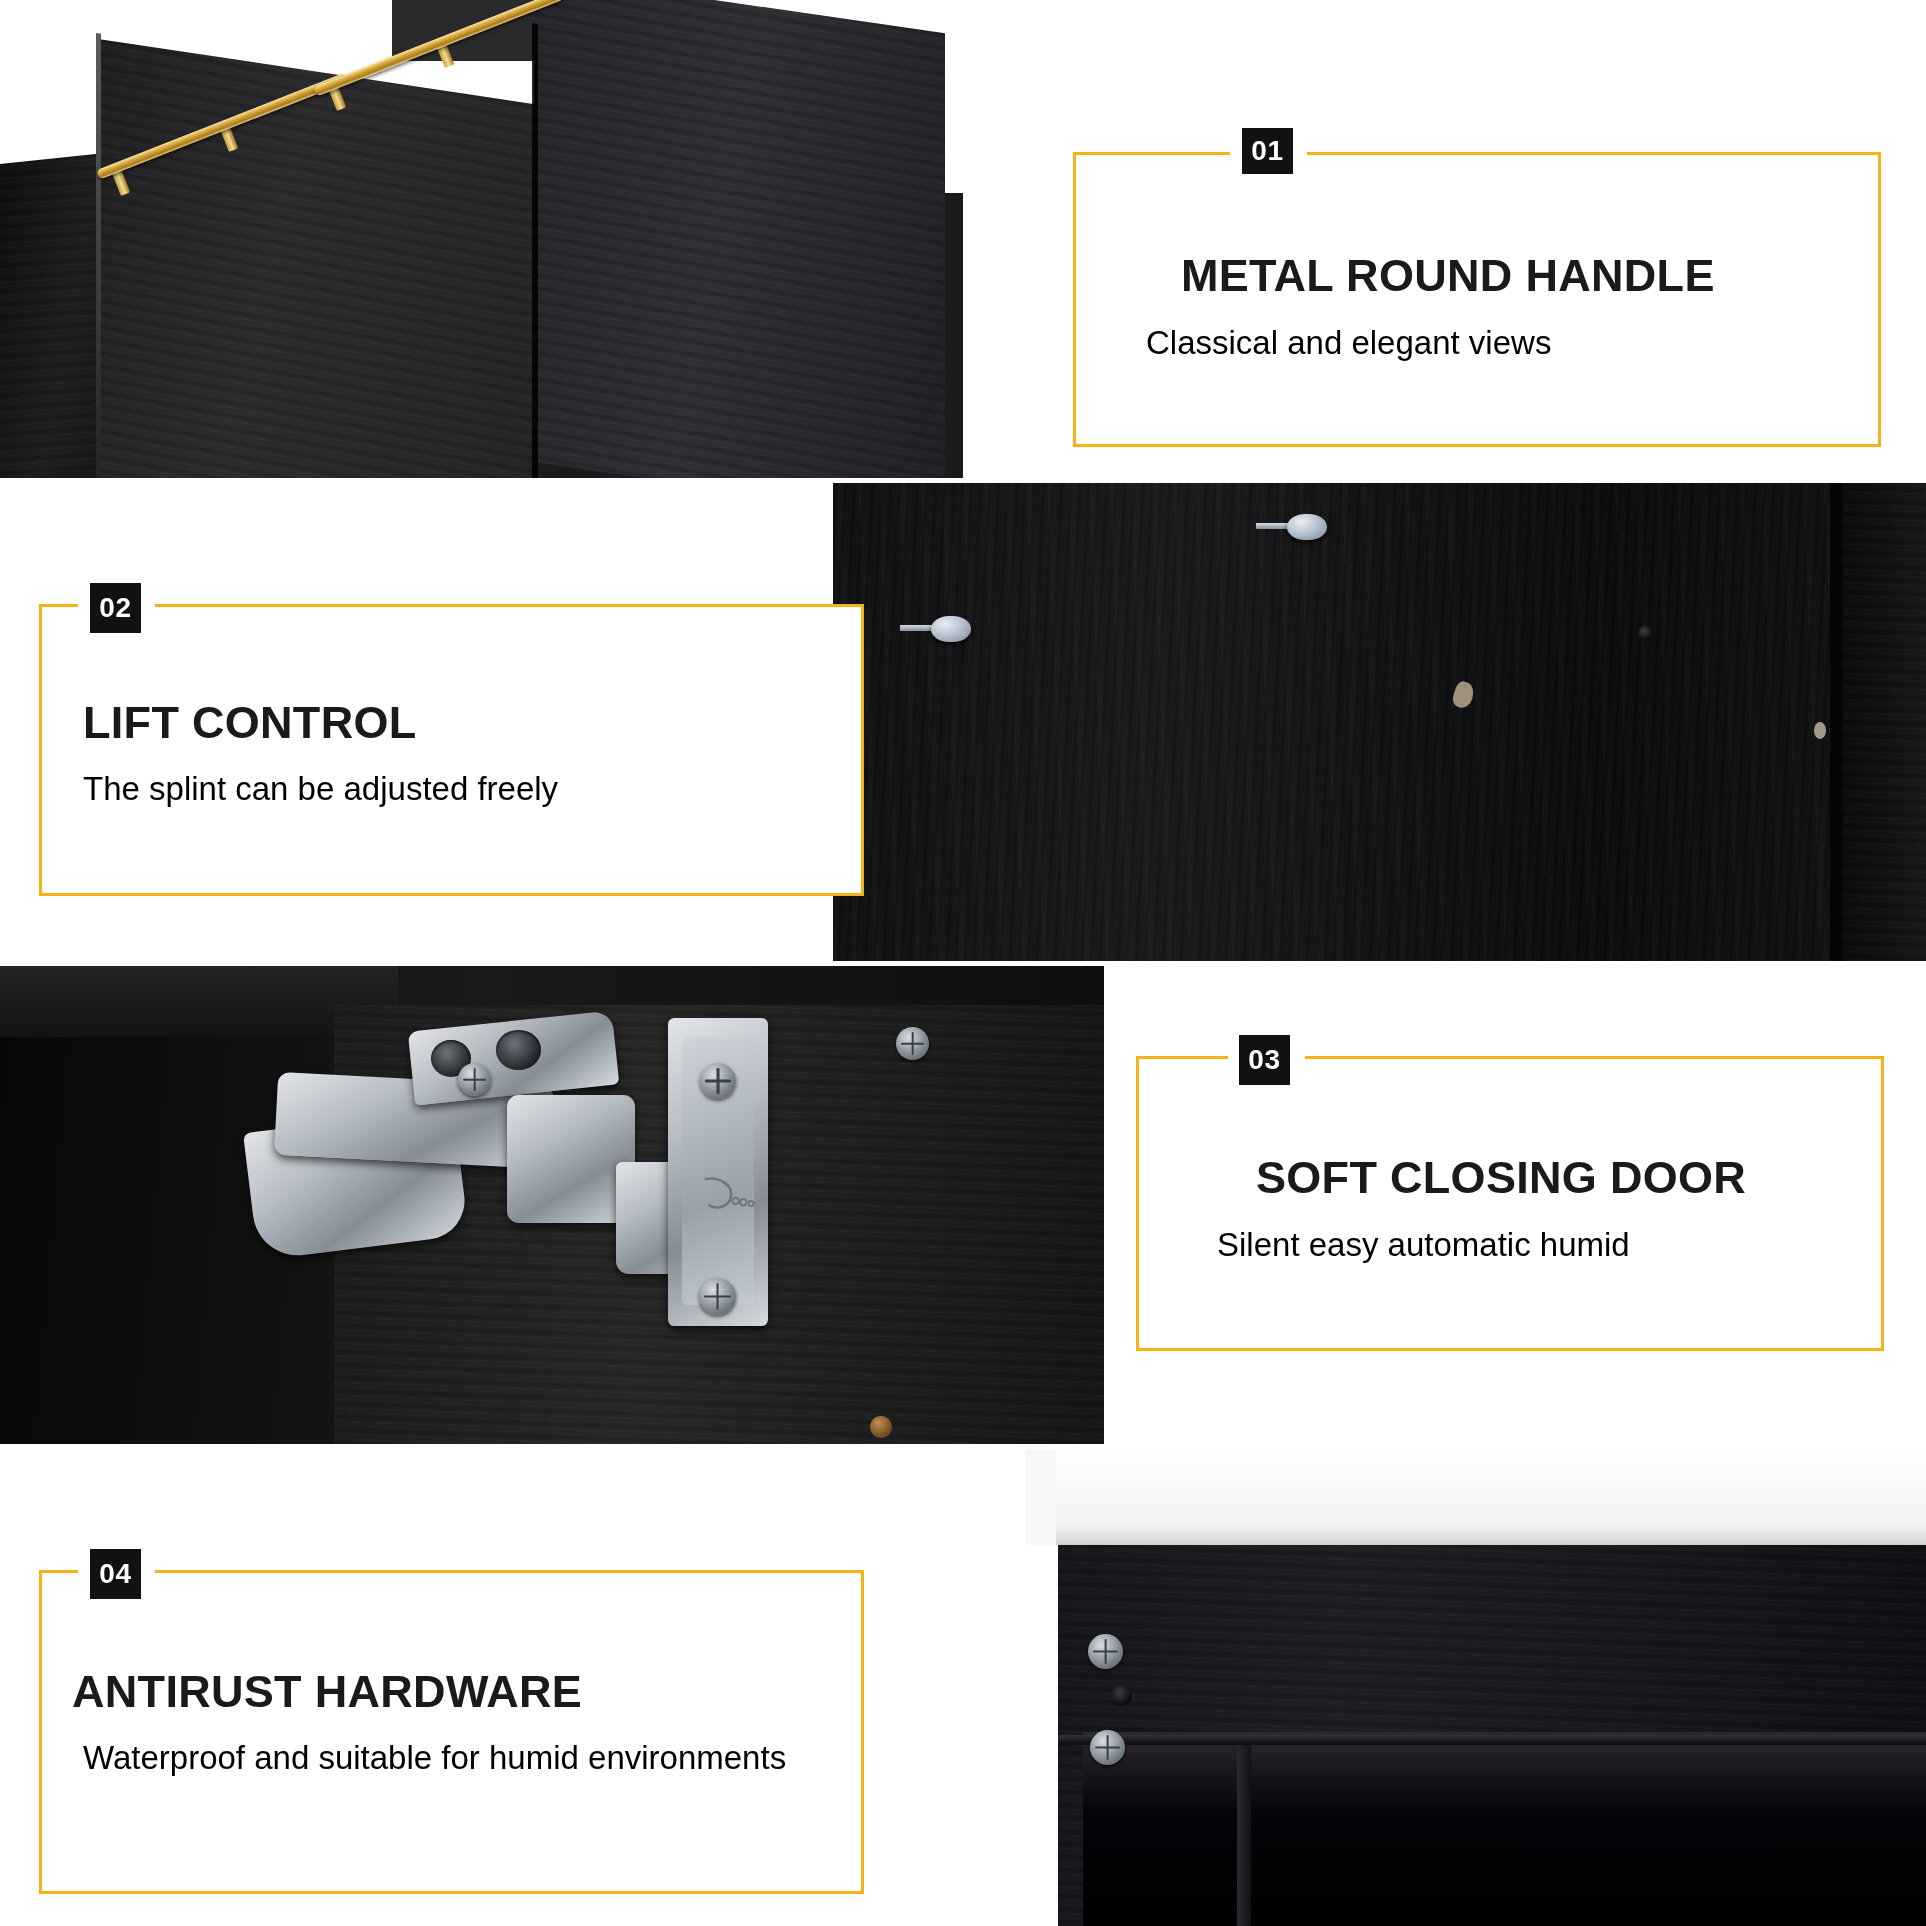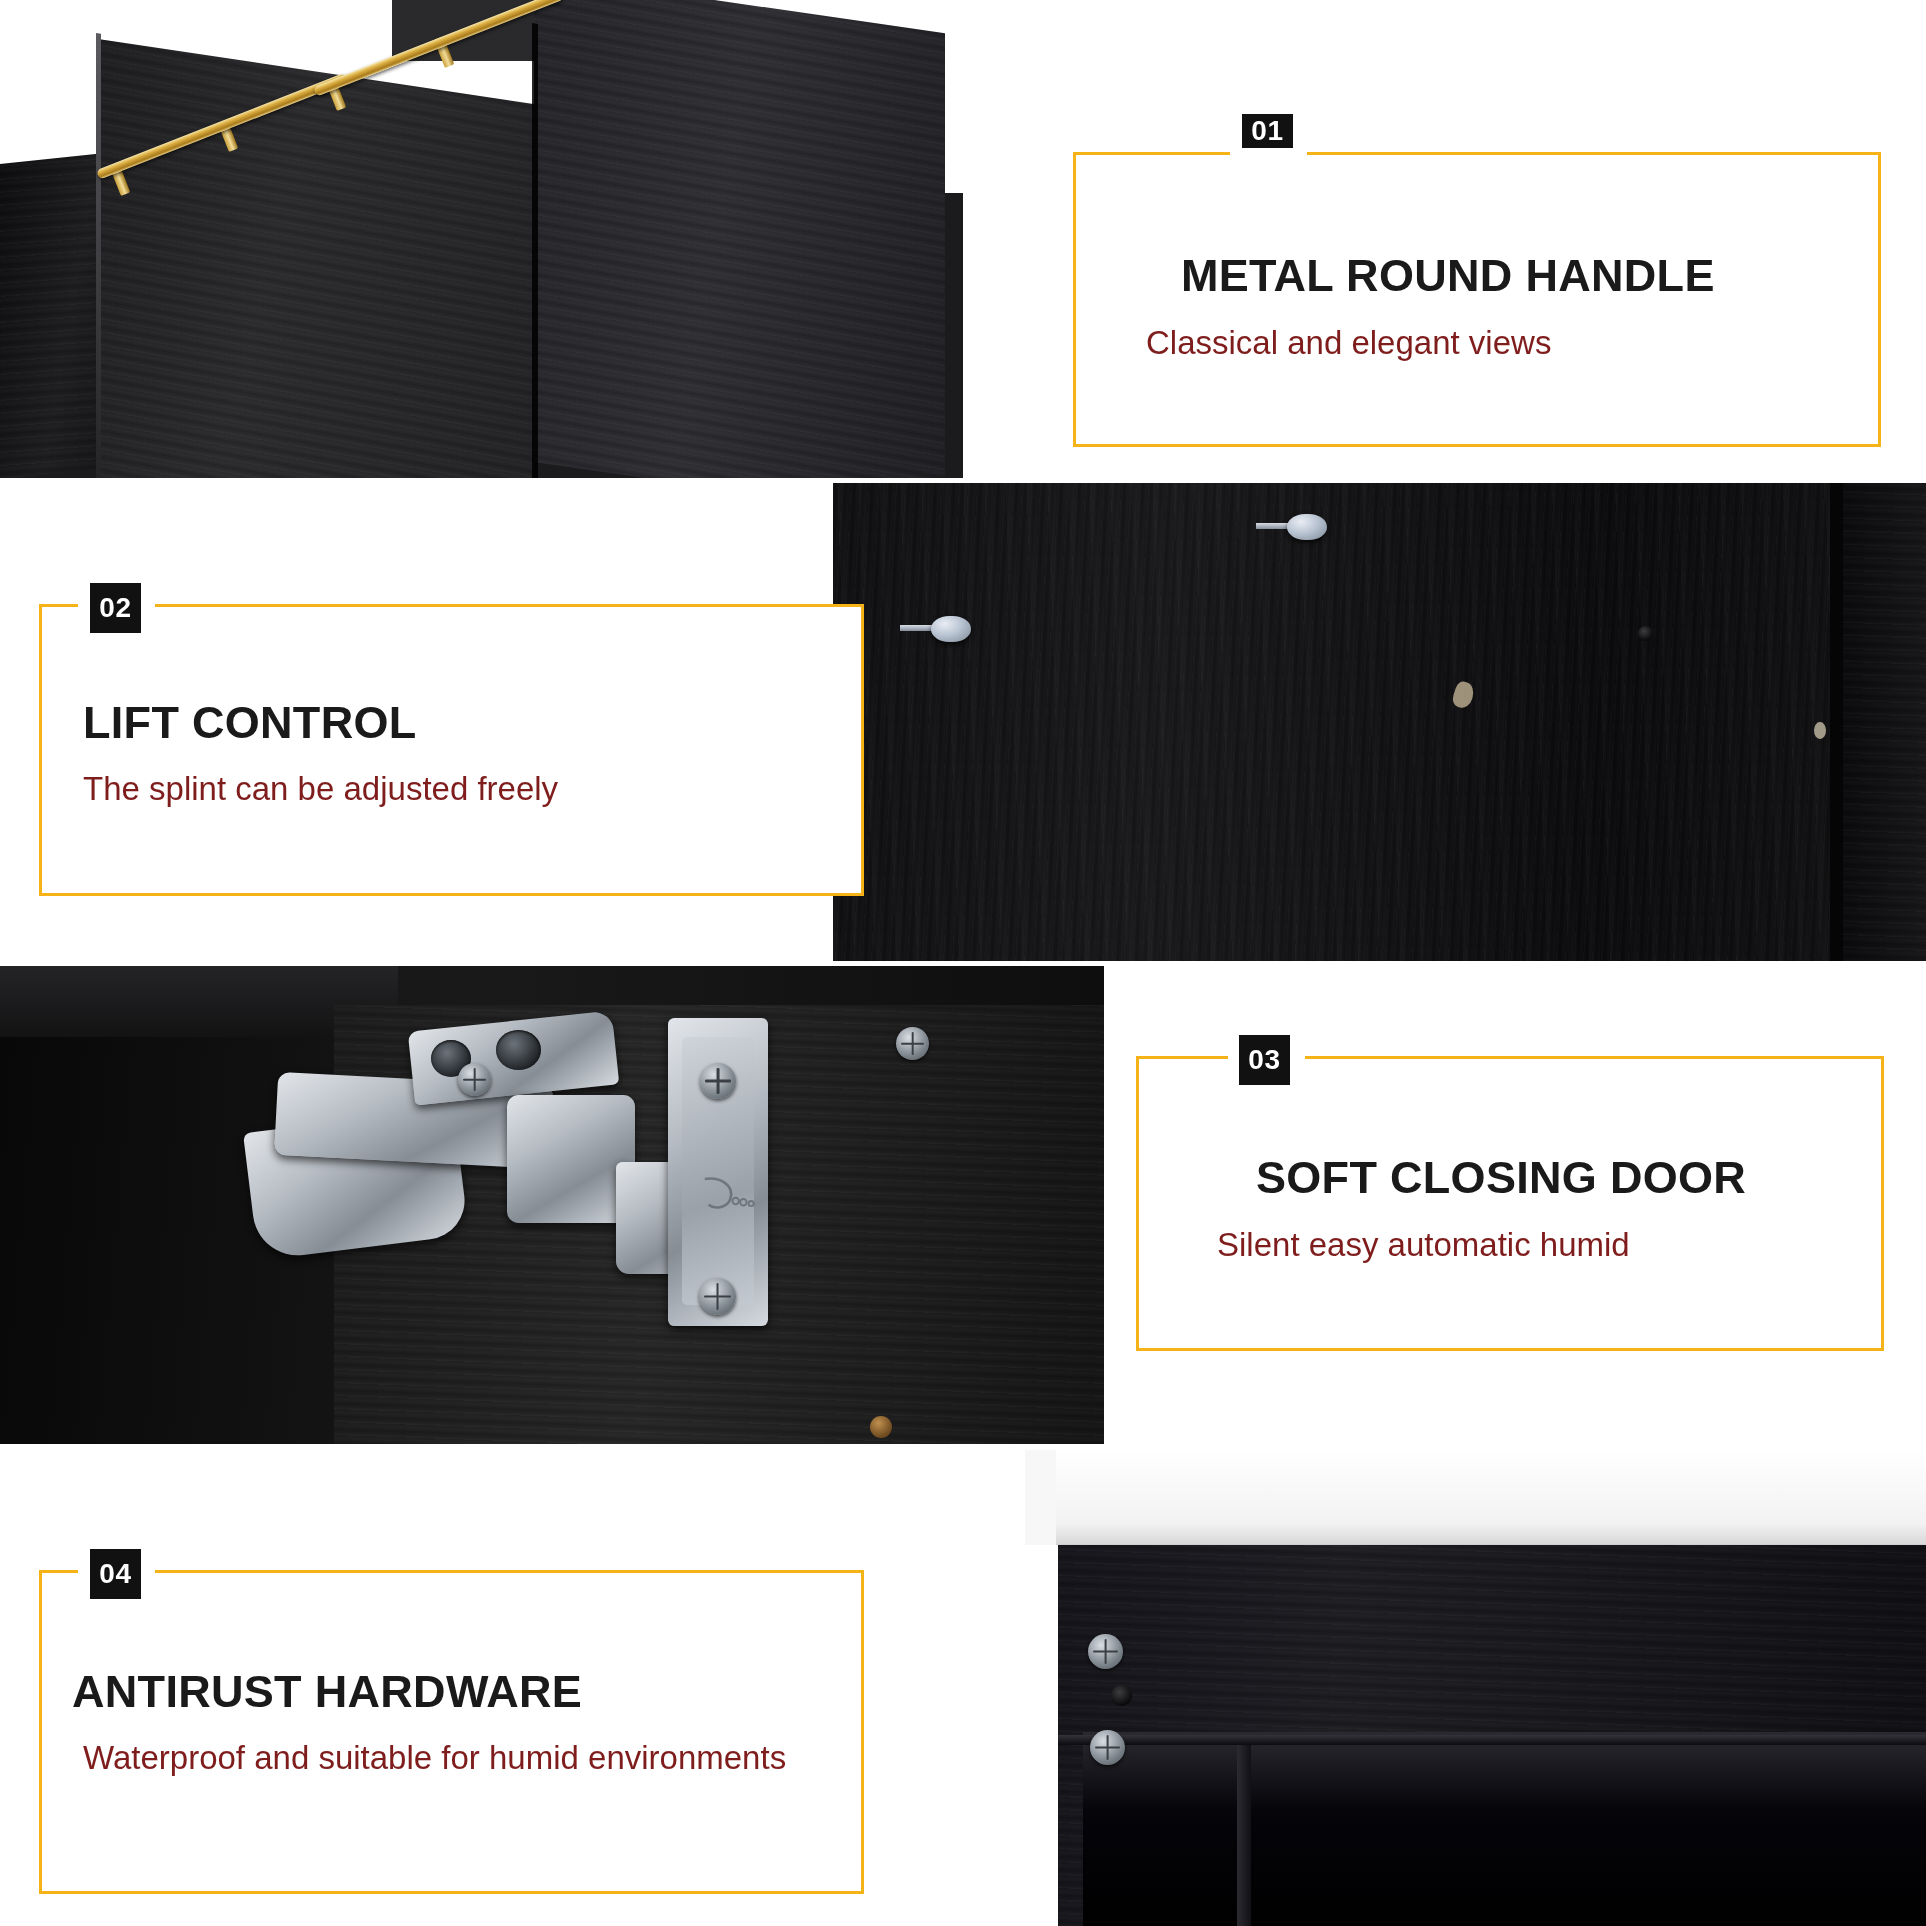--- a/index.html
+++ b/index.html
@@ -70,21 +70,21 @@
   }
   .c-title {
     position: absolute;
     color: #1a1a1a;
     font-weight: bold;
     letter-spacing: 0.3px;
     white-space: nowrap;
   }
   .c-sub {
     position: absolute;
-    color: #7f1d1d;
+    color: #000000;
     font-weight: normal;
   }
   .mask-white {
     position: absolute;
     background: #ffffff;
   }
 
   
   #photo-handle {
     left: 0; top: 0; width: 963px; height: 478px;
@@ -141,21 +141,21 @@
     border-radius: 1.9px;
   }
   #handle-1 { left: 98px; top: 170px; width: 266px; transform: rotate(-21.5deg); transform-origin: left center; }
   #handle-1-p1 { left: 110px; top: 168px; transform: rotate(-21.5deg); transform-origin: left top;}
   #handle-1-p2 { left: 218px; top: 124px; transform: rotate(-21.5deg); transform-origin: left top;}
   #handle-2 { left: 315px; top: 87px; width: 266px; transform: rotate(-21.5deg); transform-origin: left center; }
   #handle-2-p1 { left: 326px; top: 83px; transform: rotate(-21.5deg); transform-origin: left top;}
   #handle-2-p2 { left: 434px; top: 40px;  transform: rotate(-21.5deg); transform-origin: left top;}
 
   #callout-1 { left: 1073px; top: 152px; width: 808px; height: 295px; }
-  #badge-1   { left: 1242px; top: 114px; width: 51px; height: 34px; font-size: 28px; }
+  #badge-1   { left: 1242px; top: 128px; width: 51px; height: 46px; font-size: 28px; }
   #c1-mask   { left: 1230px; top: 149px; width: 77px; height: 9px; }
   #c1-title  { left: 1181px; top: 250px; font-size: 45px; }
   #c1-sub    { left: 1146px; top: 324px; font-size: 33px; }
 
   
   #photo-lift {
     left: 833px; top: 483px; width: 1093px; height: 478px;
     background: linear-gradient(92deg,#111113 0%, #1a1a1c 30%, #0c0c0e 70%, #141416 100%);
   }
   #photo-lift .panel-gap {

